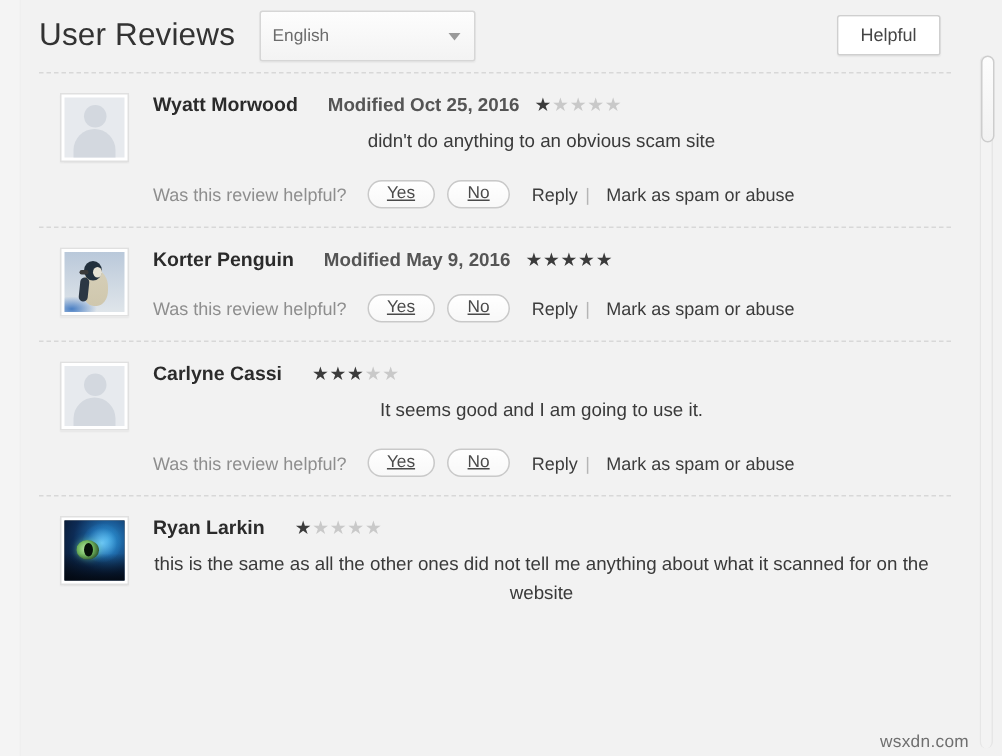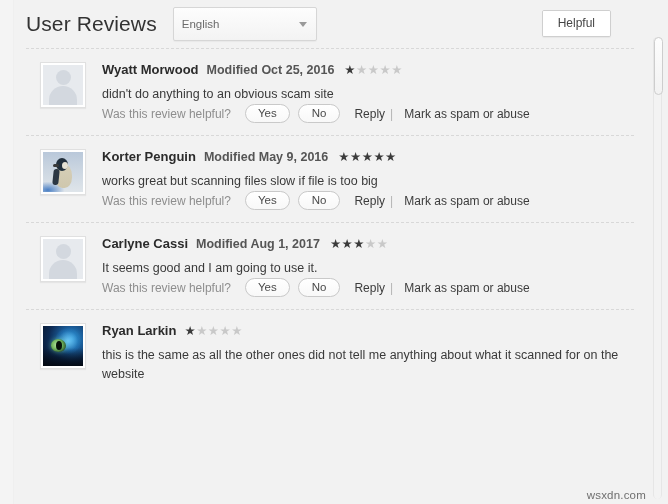--- a/index.html
+++ b/index.html
@@ -73,21 +73,21 @@
     right: 9px; top: 50%;
     width: 0; height: 0;
     margin-top: -2px;
     border-left: 4.5px solid transparent;
     border-right: 4.5px solid transparent;
     border-top: 5px solid #9a9a9a;
   }
 
   .sort-group {
     position: absolute;
-    right: 35px;
+    right: 19px;
     top: 10px;
     display: flex;
     border: 1px solid #cfcfcf;
     border-radius: 2px;
     overflow: hidden;
     background: #ffffff;
     box-shadow: 0 1px 1px rgba(0,0,0,.05);
   }
   .sort-btn {
     font-size: 12px;
@@ -237,21 +237,21 @@
   .meta-row {
     display: flex;
     align-items: baseline;
     white-space: nowrap;
     margin-bottom: 1px;
   }
   .author {
     font-size: 13px;
     font-weight: bold;
     color: #2b2b2b;
-    margin-right: 8px;
+    margin-right: 20px;
   }
   .modified {
     font-size: 12.5px;
     color: #555555;
     margin-right: 10px;
     font-weight: bold;
   }
   .stars {
     font-size: 12.5px;
     letter-spacing: .5px;
@@ -259,41 +259,44 @@
   }
   .star-on  { color: #3b3b3b; }
   .star-off { color: #c9c9c9; }
 
   .review-text {
     font-size: 12.5px;
     color: #3a3a3a;
     line-height: 19px;
     margin-top: 8px;
     max-width: 545px;
+    text-align: center;
   }
 
   .helpful-row {
     display: flex;
     align-items: center;
+    margin-top: 16px;
     white-space: nowrap;
   }
   .helpful-q {
     font-size: 12px;
     color: #8e8e8e;
     margin-right: 14px;
   }
   .pill {
     font-size: 11.5px;
     color: #4a4a4a;
     border: 1px solid #c9c9c9;
     border-radius: 11px;
     padding: 2px 12px 3px 12px;
     background: linear-gradient(#ffffff, #f8f8f8);
     margin-right: 8px;
     cursor: pointer;
+    text-decoration: underline;
   }
   .pill.no { padding: 2px 13px 3px 13px; }
   .link-action {
     font-size: 12px;
     color: #3c3c3c;
     cursor: pointer;
     margin-left: 6px;
   }
   .sep {
     font-size: 12px;
@@ -388,40 +391,38 @@
               <span class="pg-cheek"></span>
               <span class="pg-beak"></span>
           </div>
         </div>
         <div class="review-body">
           <div class="meta-row">
             <span class="author">Korter Penguin</span>
             <span class="modified">Modified May 9, 2016</span>
             <span class="stars"><span class="star-on">★★★★★</span></span>
           </div>
-          <div class="review-text">works great but scanning files slow if file is too big</div>
           <div class="helpful-row">
             <span class="helpful-q">Was this review helpful?</span>
             <span class="pill">Yes</span>
             <span class="pill no">No</span>
             <span class="link-action">Reply</span>
             <span class="sep">|</span>
             <span class="link-action">Mark as spam or abuse</span>
           </div>
         </div>
       </div>
 
       <div class="review">
         <div class="avatar">
           <div class="av-inner av-default"></div>
         </div>
         <div class="review-body">
           <div class="meta-row">
             <span class="author">Carlyne Cassi</span>
-            <span class="modified">Modified Aug 1, 2017</span>
             <span class="stars"><span class="star-on">★★★</span><span class="star-off">★★</span></span>
           </div>
           <div class="review-text">It seems good and I am going to use it.</div>
           <div class="helpful-row">
             <span class="helpful-q">Was this review helpful?</span>
             <span class="pill">Yes</span>
             <span class="pill no">No</span>
             <span class="link-action">Reply</span>
             <span class="sep">|</span>
             <span class="link-action">Mark as spam or abuse</span>

